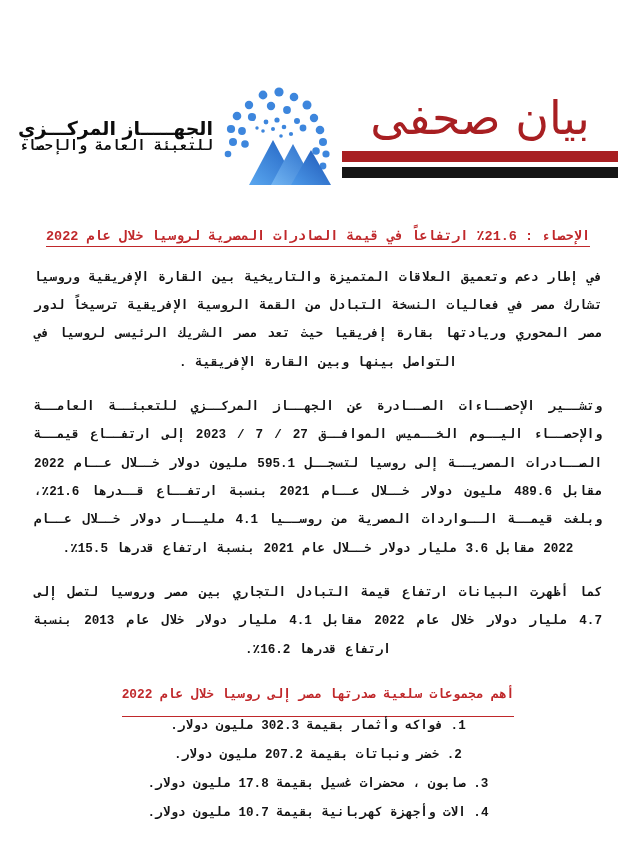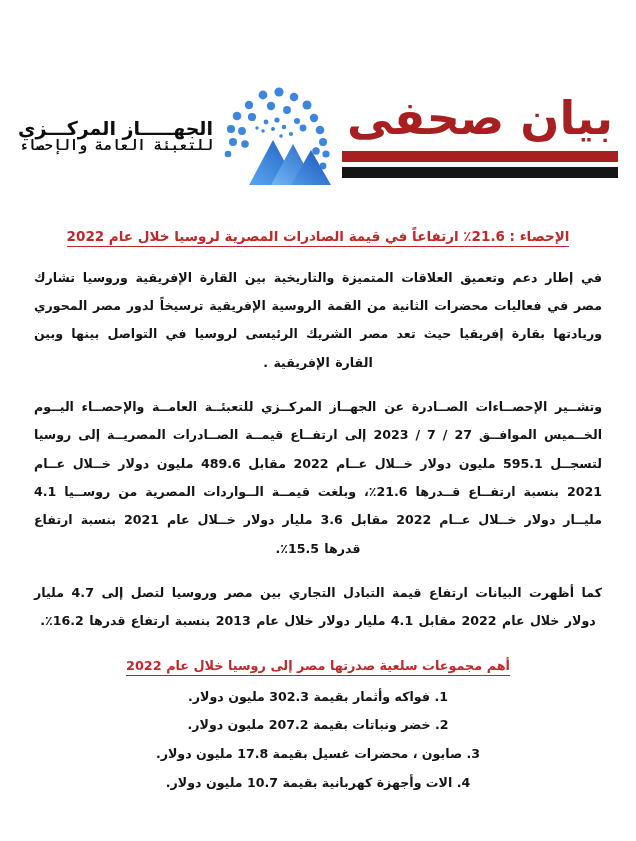--- a/index.html
+++ b/index.html
@@ -80,21 +80,21 @@
   
   .banner {
     display: flex;
     flex-direction: column;
     align-items: stretch;
     width: 276px;
   }
   .banner-text {
     color: #a81f22;
     font-size: 46px;
-    font-weight: bold;
+    font-weight: normal;
     text-align: center;
     line-height: 1.05;
     letter-spacing: -1px;
     white-space: nowrap;
     direction: rtl;
     margin-bottom: 8px;
   }
   .bar-red {
     height: 11px;
     background: #a81f22;
@@ -105,20 +105,21 @@
     height: 11px;
     background: #151515;
     width: 100%;
   }
 
   
   .content {
     margin: 0 34px;
     direction: rtl;
     text-align: right;
+    font-family: Liberation Mono, monospace;
   }
 
   .headline {
     margin: 20px 0 0 0;
     text-align: center;
     color: #c0282b;
     font-size: 13.5px;
     font-weight: bold;
     line-height: 1.6;
   }
@@ -141,21 +142,21 @@
 
   .subhead {
     margin: 22px 0 4px 0;
     text-align: center;
     color: #c0282b;
     font-size: 12.8px;
     font-weight: bold;
   }
   .subhead span.u {
     border-bottom: 1.5px solid #c0282b;
-    padding-bottom: 2px;
+    padding-bottom: 14px;
   }
 
   ol.items {
     list-style: none;
     margin: 10px 0 0 0;
     padding: 0;
   }
   ol.items li {
     font-size: 12.6px;
     font-weight: bold;
@@ -242,21 +243,21 @@
     </div>
 
   </div>
 
   <div class="content">
 
     <div class="headline">
       <span class="u">الإحصاء : 21.6٪ ارتفاعاً في قيمة الصادرات المصرية لروسيا خلال عام 2022</span>
     </div>
 
-    <p class="para">في إطار دعم وتعميق العلاقات المتميزة والتاريخية بين القارة الإفريقية وروسيا تشارك مصر في فعاليات محضرات الثانية من القمة الروسية الإفريقية ترسيخاً لدور مصر المحوري وريادتها بقارة إفريقيا حيث تعد مصر الشريك الرئيسى لروسيا في التواصل بينها وبين القارة الإفريقية .</p>
+    <p class="para">في إطار دعم وتعميق العلاقات المتميزة والتاريخية بين القارة الإفريقية وروسيا تشارك مصر في فعاليات النسخة التبادل من القمة الروسية الإفريقية ترسيخاً لدور مصر المحوري وريادتها بقارة إفريقيا حيث تعد مصر الشريك الرئيسى لروسيا في التواصل بينها وبين القارة الإفريقية .</p>
     <p class="para">وتشــير الإحصــاءات الصــادرة عن الجهــاز المركــزي للتعبئــة العامــة والإحصــاء اليــوم الخــميس الموافــق 27 / 7 / 2023 إلى ارتفــاع قيمــة الصــادرات المصريــة إلى روسيا لتسجــل 595.1 مليون دولار خــلال عــام 2022 مقابل 489.6 مليون دولار خــلال عــام 2021 بنسبة ارتفــاع قــدرها 21.6٪، وبلغت قيمــة الــواردات المصرية من روســيا 4.1 مليــار دولار خــلال عــام 2022 مقابل 3.6 مليار دولار خــلال عام 2021 بنسبة ارتفاع قدرها 15.5٪.</p>
     <p class="para tight">كما أظهرت البيانات ارتفاع قيمة التبادل التجاري بين مصر وروسيا لتصل إلى 4.7 مليار دولار خلال عام 2022 مقابل 4.1 مليار دولار خلال عام 2013 بنسبة ارتفاع قدرها 16.2٪.</p>
 
     <div class="subhead">
       <span class="u">أهم مجموعات سلعية صدرتها مصر إلى روسيا خلال عام 2022</span>
     </div>
 
     <ol class="items">
       <li>
         <span class="num">1.</span>

